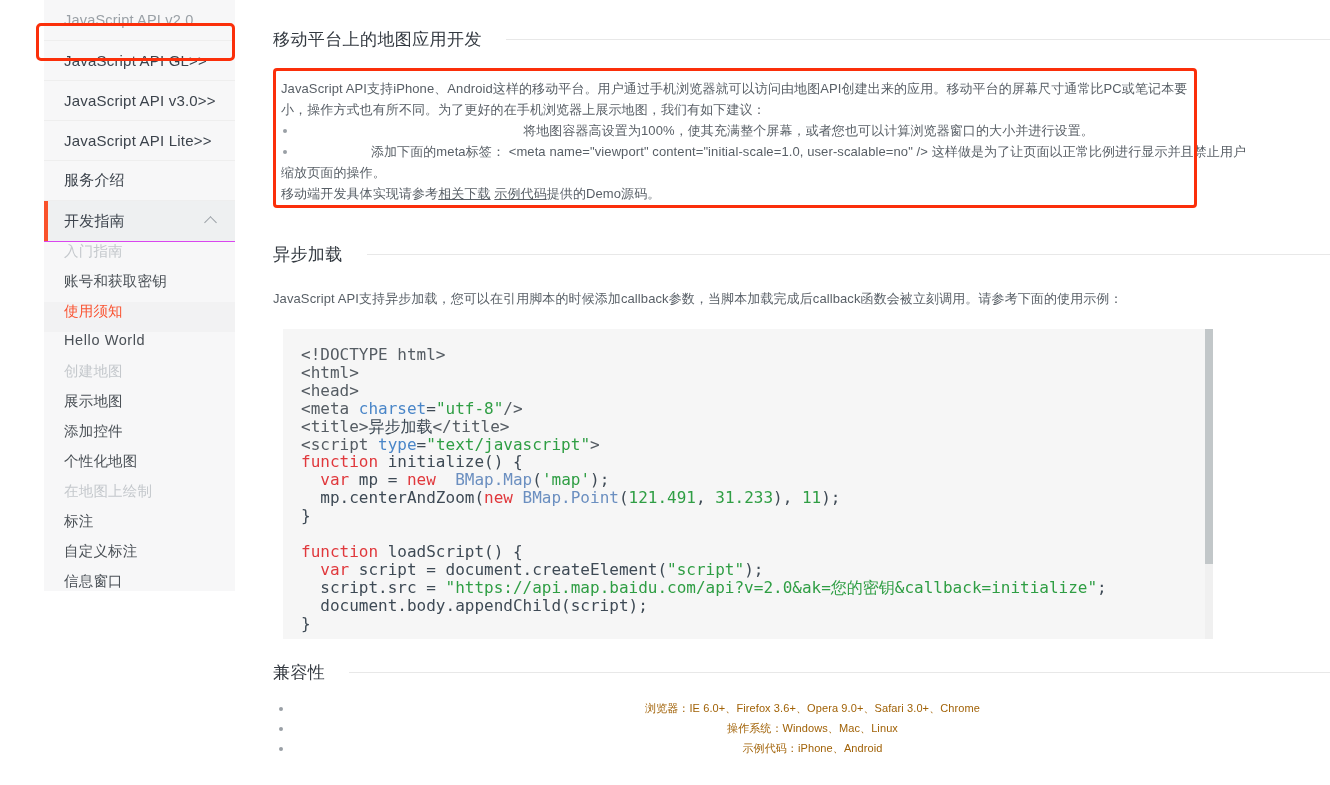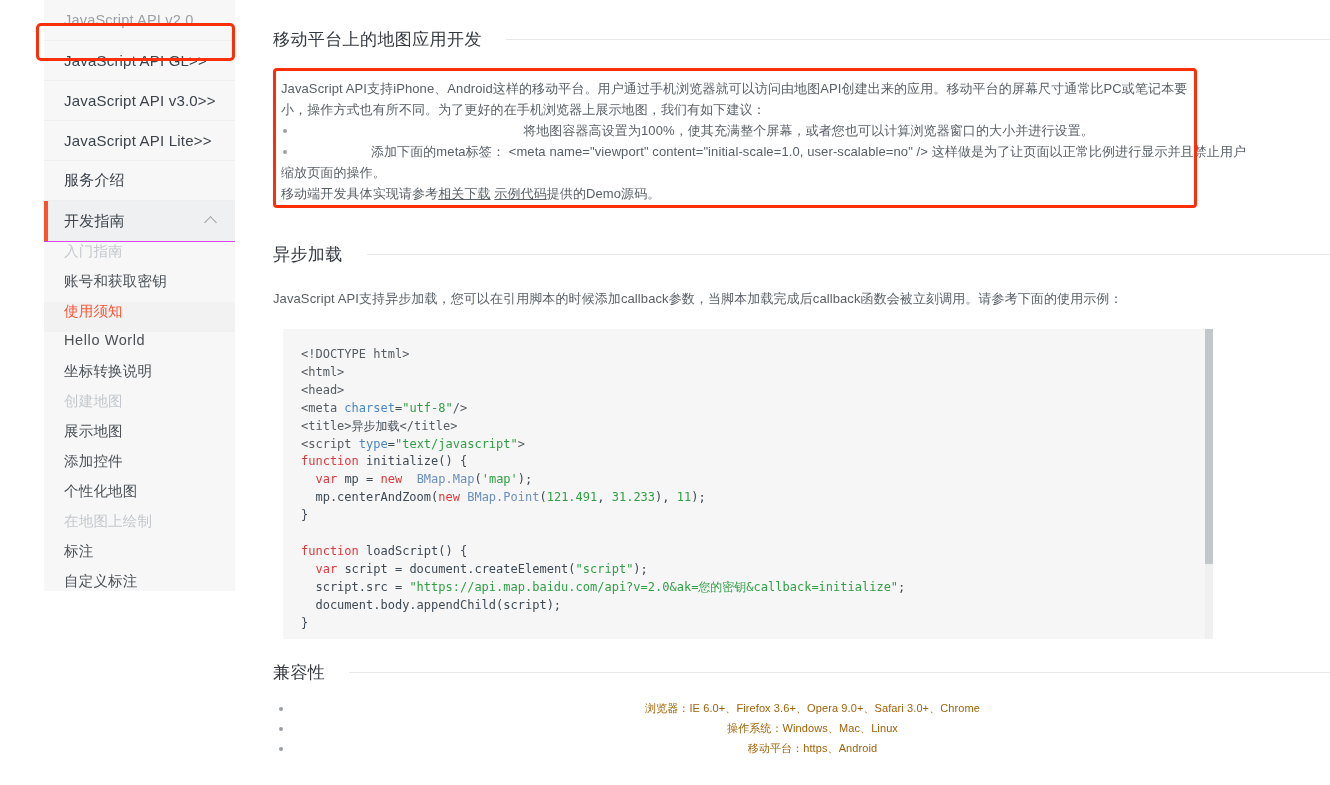--- a/index.html
+++ b/index.html
@@ -166,21 +166,21 @@
     position: relative;
     margin-top: 20px;
     margin-left: 10px;
     width: 930px;
     height: 310px;
     background: #f6f6f6;
     overflow: hidden;
   }
   pre.code {
     font-family: "DejaVu Sans Mono", "Liberation Mono", monospace;
-    font-size: 12px;
+    font-size: 16px;
     line-height: 17.9px;
     color: #3e4a55;
     padding: 17px 4px 0 18px;
     white-space: pre;
   }
   .t-tag   { color: #555c63; }
   .t-attr  { color: #4a86c8; }
   .t-str   { color: #2f9e44; }
   .t-kw    { color: #e0383c; }
   .t-cls   { color: #6b8fc0; }
@@ -236,23 +236,20 @@
         <span>入门指南</span>
       </div>
     <div class="sub-item">
         <span>账号和获取密钥</span>
       </div>
     <div class="sub-item active">
         <span>使用须知</span>
       </div>
     <div class="sub-item latin">
         <span>Hello World</span>
-      </div>
-    <div class="sub-item">
-        <span>坐标转换说明</span>
       </div>
     <div class="sub-item dim">
         <span>创建地图</span>
       </div>
     <div class="sub-item">
         <span>展示地图</span>
       </div>
     <div class="sub-item">
         <span>添加控件</span>
       </div>
@@ -337,17 +334,17 @@
       </div>
     </div>
 
     <div class="sec-head compat">
       <h2>兼容性</h2>
       <div class="rule"></div>
     </div>
     <ul class="bullets compat-list">
       <li>浏览器：IE 6.0+、Firefox 3.6+、Opera 9.0+、Safari 3.0+、Chrome</li>
       <li>操作系统：Windows、Mac、Linux</li>
-      <li>移动平台：https、Android</li>
+      <li>示例代码：iPhone、Android</li>
     </ul>
 
   </main>
 </div>
 
 </body></html>

